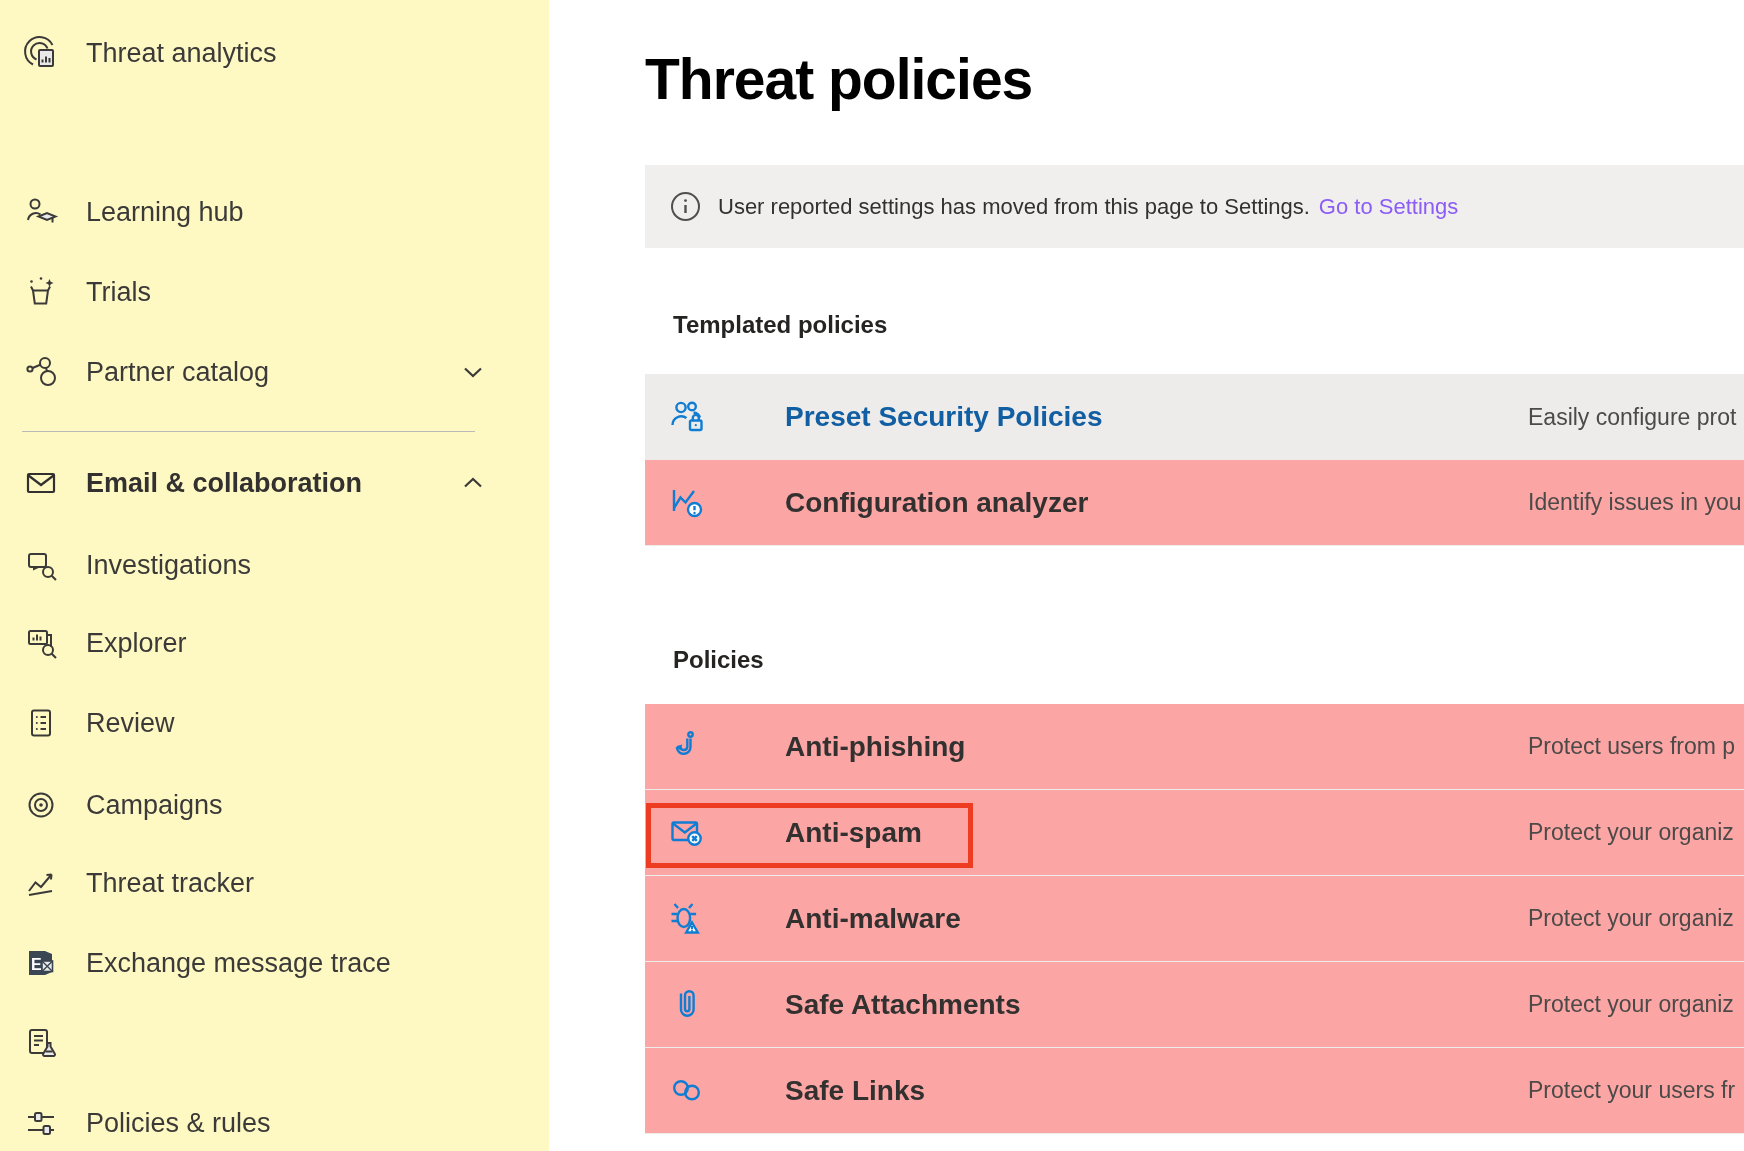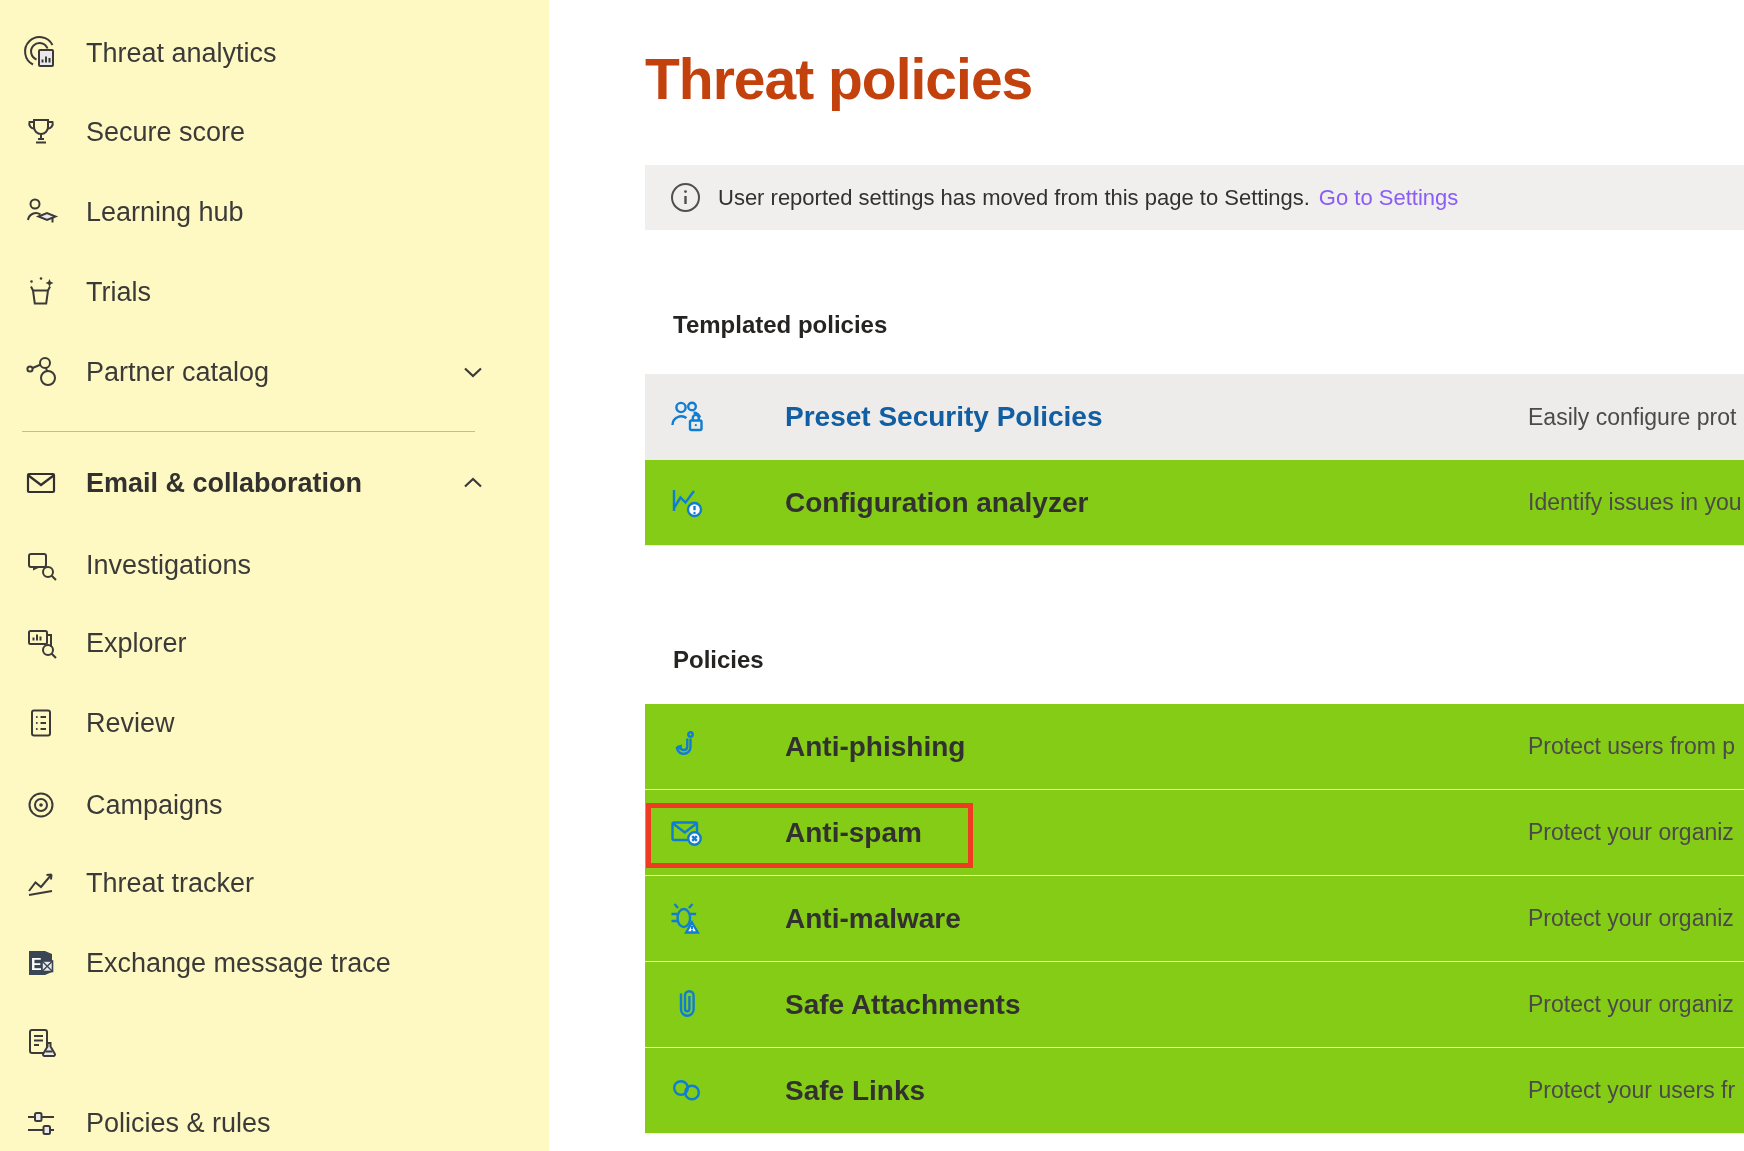--- a/index.html
+++ b/index.html
@@ -17,36 +17,36 @@
     cursor:pointer;
   }
   .srow .sicon{width:38px;height:38px;flex:none;display:flex;align-items:center;justify-content:center;}
   .srow .slabel{margin-left:26px;font-size:27px;color:#3b3a39;white-space:nowrap;}
   .srow .slabel.bold{font-weight:700;color:#323130;}
   .schev{position:absolute;left:460px;width:26px;height:26px;}
   .sdivider{position:absolute;left:22px;top:431px;width:453px;height:0;border-top:1.5px solid #bcbab8;}
   
   .title{
     position:absolute;left:645px;top:46px;
-    font-size:57px;font-weight:700;color:#c2410c;letter-spacing:-1px;white-space:nowrap;
+    font-size:57px;font-weight:700;color:#000000;letter-spacing:-1px;white-space:nowrap;
   }
   .banner{
-    position:absolute;left:645px;top:165px;width:1099px;height:65px;background:#f0efee;
+    position:absolute;left:645px;top:165px;width:1099px;height:83px;background:#f0efee;
     display:flex;align-items:center;box-sizing:border-box;padding-left:25px;
   }
   .banner .btext{font-size:22px;color:#323130;margin-left:17px;white-space:nowrap;}
   .banner .blink{font-size:22px;color:#8b5cf6;margin-left:9px;white-space:nowrap;cursor:pointer;}
   .sechead{
     position:absolute;left:673px;font-size:24px;font-weight:700;color:#252423;
     line-height:42px;white-space:nowrap;
   }
   .mrow{
     position:absolute;left:645px;width:1099px;height:86px;
     display:flex;align-items:center;box-sizing:border-box;padding-left:20px;
-    cursor:pointer;background:#84cc16;
+    cursor:pointer;background:#fca5a5;
   }
   .mrow.gray{background:#edeceb;align-items:center;}
   .mrow.bordered{border-bottom:1px solid #ececea;}
   .mrow .micon{width:44px;height:44px;flex:none;display:flex;align-items:center;justify-content:center;}
   .mrow .mlabel{margin-left:76px;font-size:28px;font-weight:600;color:#323130;white-space:nowrap;}
   .mrow .mlabel.bluelink{color:#115ea3;}
   .mrow .mdesc{
     position:absolute;left:883px;width:216px;overflow:hidden;
     font-size:23px;font-weight:400;color:#4c4a48;white-space:nowrap;
   }
@@ -66,30 +66,20 @@
       <svg width="38" height="38" viewBox="0 0 38 38" fill="none" stroke="#3b3a39" stroke-width="2">
         <path d="M30.5 11 A14.5 14.5 0 1 0 11 30.5"></path>
         <path d="M25.5 14.5 A8.5 8.5 0 1 0 14.5 25.5"></path>
         <rect x="17" y="16" width="14" height="16" rx="1" fill="#e9e9e9"></rect>
         <path d="M20.5 28.5 v-3 M24 28.5 v-6 M27.5 28.5 v-4.5"></path>
       </svg>
     </span>
     <span class="slabel">Threat analytics</span>
   </div>
 
-  <div class="srow" style="top:103px">
-    <span class="sicon">
-      <svg width="38" height="38" viewBox="0 0 38 38" fill="none" stroke="#3b3a39" stroke-width="2">
-        <path d="M12 7 h14 v7 a7 7 0 0 1 -14 0 z"></path>
-        <path d="M12 9 H7.5 a5 5 0 0 0 5 6.5 M26 9 h4.5 a5 5 0 0 1 -5 6.5"></path>
-        <path d="M19 21 v5 M14 29.5 h10 M16 26 h6"></path>
-      </svg>
-    </span>
-    <span class="slabel">Secure score</span>
-  </div>
 
   <div class="srow" style="top:183px">
     <span class="sicon">
       <svg width="38" height="38" viewBox="0 0 38 38" fill="none" stroke="#3b3a39" stroke-width="2">
         <circle cx="13" cy="11" r="4.5"></circle>
         <path d="M6 27 a8 8 0 0 1 12.5 -5.5"></path>
         <path d="M16.5 23.5 l8.5 -3.5 8.5 3.5 -8.5 3.5 z" fill="#e9e9e9"></path>
         <path d="M30.5 25 v4.5"></path>
       </svg>
     </span>

